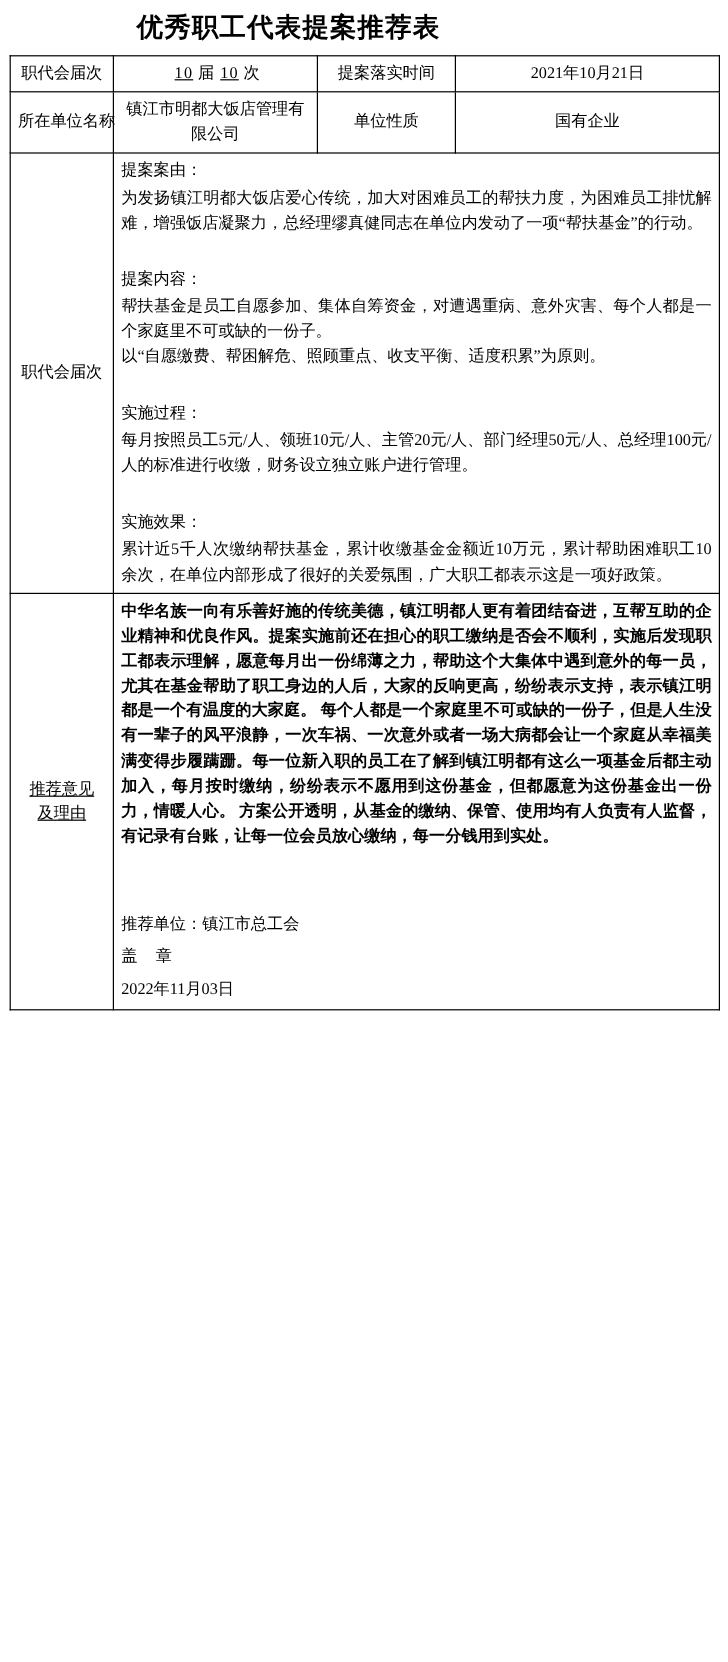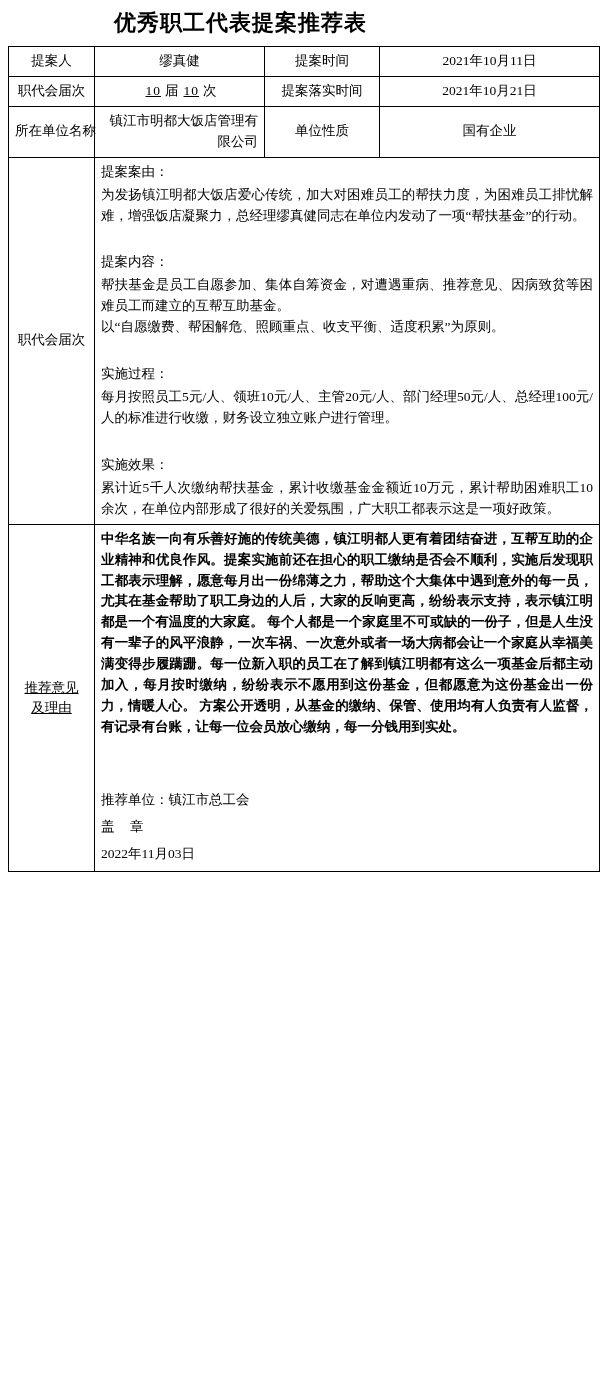--- a/index.html
+++ b/index.html
@@ -38,21 +38,21 @@
     line-height: 1.55;
   }
   .lbl {
     text-align: center;
     white-space: nowrap;
   }
   .val-c {
     text-align: center;
   }
   .val-l {
-    text-align: right;
+    text-align: center;
     font-family: Liberation Serif, serif;
   }
   .vert-lbl {
     text-align: center;
     vertical-align: middle;
     width: 86px;
   }
   .vert-lbl .two-line {
     display: block;
     line-height: 1.5;
@@ -120,26 +120,20 @@
 
   <table class="form">
     <colgroup>
       <col style="width:86px">
       <col style="width:170px">
       <col style="width:115px">
       <col style="width:220px">
     </colgroup>
     <tbody>
       <tr>
-        <td class="lbl">提案人</td>
-        <td class="val-c">缪真健</td>
-        <td class="lbl">提案时间</td>
-        <td class="val-c">2021年10月11日</td>
-      </tr>
-      <tr>
         <td class="lbl">职代会届次</td>
         <td class="term-val">
           <u>10</u><span>届</span><u>10</u><span>次</span>
         </td>
         <td class="lbl">提案落实时间</td>
         <td class="val-c">2021年10月21日</td>
       </tr>
       <tr>
         <td class="lbl">所在单位名称</td>
         <td class="val-l unit-name">镇江市明都大饭店管理有限公司</td>
@@ -147,21 +141,21 @@
         <td class="val-c">国有企业</td>
       </tr>
 
       <tr>
         <td class="vert-lbl">职代会届次</td>
         <td class="body-cell" colspan="3">
           <p class="sec-head">提案案由：</p>
           <p class="para">为发扬镇江明都大饭店爱心传统，加大对困难员工的帮扶力度，为困难员工排忧解难，增强饭店凝聚力，总经理缪真健同志在单位内发动了一项“帮扶基金”的行动。</p>
           <div class="spacer-md"></div>
           <p class="sec-head">提案内容：</p>
-          <p class="para">帮扶基金是员工自愿参加、集体自筹资金，对遭遇重病、推荐意见、因病致贫等困难员工而建立的互帮互助基金。</p>
+          <p class="para">帮扶基金是员工自愿参加、集体自筹资金，对遭遇重病、意外灾害、每个人都是一个家庭里不可或缺的一份子。</p>
           <p class="para">以“自愿缴费、帮困解危、照顾重点、收支平衡、适度积累”为原则。</p>
           <div class="spacer-md"></div>
           <p class="sec-head">实施过程：</p>
           <p class="para">每月按照员工5元/人、领班10元/人、主管20元/人、部门经理50元/人、总经理100元/人的标准进行收缴，财务设立独立账户进行管理。</p>
           <div class="spacer-md"></div>
           <p class="sec-head">实施效果：</p>
           <p class="para">累计近5千人次缴纳帮扶基金，累计收缴基金金额近10万元，累计帮助困难职工10余次，在单位内部形成了很好的关爱氛围，广大职工都表示这是一项好政策。</p>
         </td>
       </tr>
 

